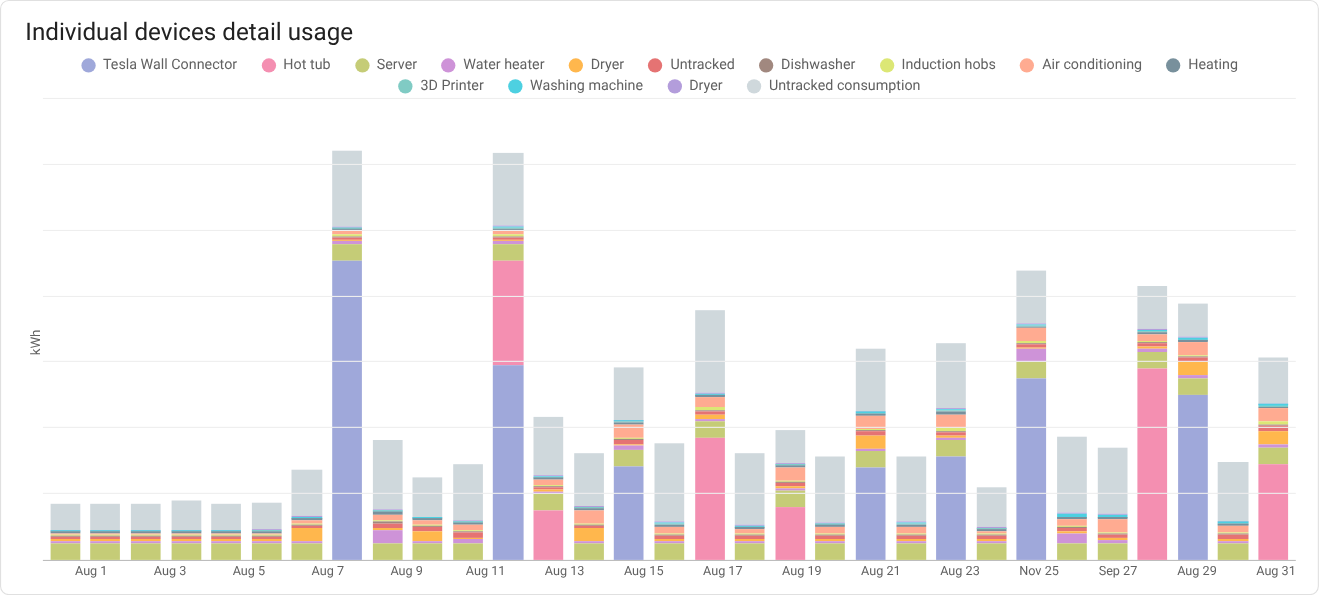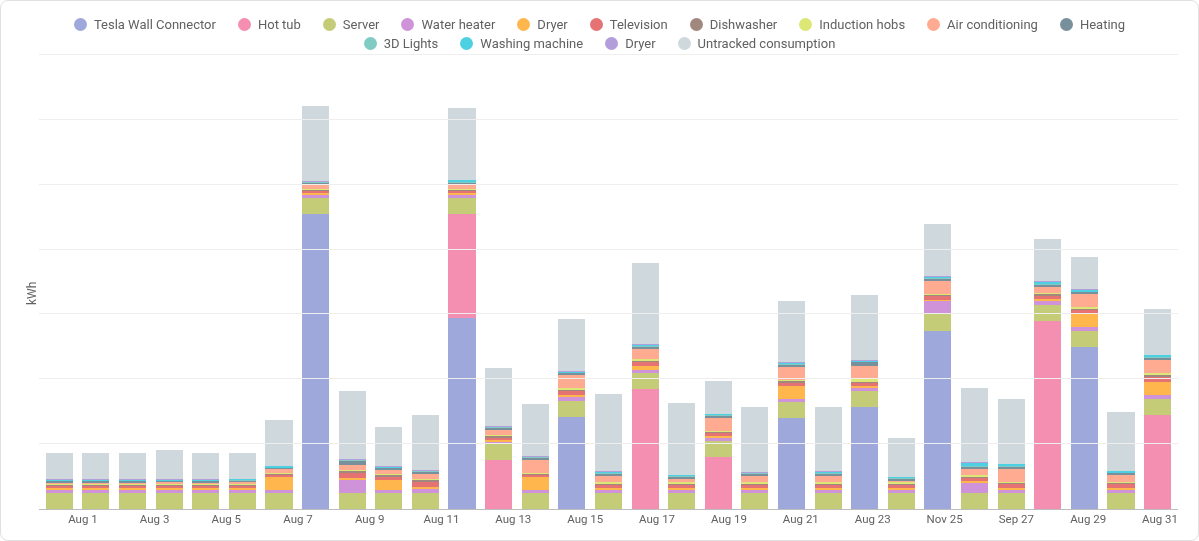--- a/index.html
+++ b/index.html
@@ -16,20 +16,21 @@
 .bars{position:absolute;left:0;right:0;bottom:0;top:0;display:flex;align-items:flex-end;padding:0 2px}
 .barcol{flex:1;display:flex;flex-direction:column;justify-content:flex-end;align-items:center;height:100%}
 .bar{width:74%;display:flex;flex-direction:column-reverse}
 .seg{width:100%}
 .xaxis{display:flex;font-size:11.5px;color:#616161;margin-top:-20px;padding-left:44px}
 .xaxis>div{flex:1;text-align:center;white-space:nowrap}
 </style>
 </head>
 <body>
 <div class="card">
+  <h2 class="title">Individual devices detail usage</h2>
   <div class="legend" id="legend">
       <div class="legend-item">
         <span class="swatch" style="background: rgb(159, 168, 218);"></span>
         <span>Tesla Wall Connector</span>
       </div>
       <div class="legend-item">
         <span class="swatch" style="background: rgb(244, 143, 177);"></span>
         <span>Hot tub</span>
       </div>
       <div class="legend-item">
@@ -39,41 +40,41 @@
       <div class="legend-item">
         <span class="swatch" style="background: rgb(206, 147, 216);"></span>
         <span>Water heater</span>
       </div>
       <div class="legend-item">
         <span class="swatch" style="background: rgb(255, 183, 77);"></span>
         <span>Dryer</span>
       </div>
       <div class="legend-item">
         <span class="swatch" style="background: rgb(229, 115, 115);"></span>
-        <span>Television</span>
+        <span>Untracked</span>
       </div>
       <div class="legend-item">
         <span class="swatch" style="background: rgb(161, 136, 127);"></span>
         <span>Dishwasher</span>
       </div>
       <div class="legend-item">
         <span class="swatch" style="background: rgb(220, 231, 117);"></span>
         <span>Induction hobs</span>
       </div>
       <div class="legend-item">
         <span class="swatch" style="background: rgb(255, 171, 145);"></span>
         <span>Air conditioning</span>
       </div>
       <div class="legend-item">
         <span class="swatch" style="background: rgb(120, 144, 156);"></span>
         <span>Heating</span>
       </div>
       <div class="legend-item">
         <span class="swatch" style="background: rgb(128, 203, 196);"></span>
-        <span>3D Lights</span>
+        <span>3D Printer</span>
       </div>
       <div class="legend-item">
         <span class="swatch" style="background: rgb(77, 208, 225);"></span>
         <span>Washing machine</span>
       </div>
       <div class="legend-item">
         <span class="swatch" style="background: rgb(179, 157, 219);"></span>
         <span>Dryer</span>
       </div>
       <div class="legend-item">

